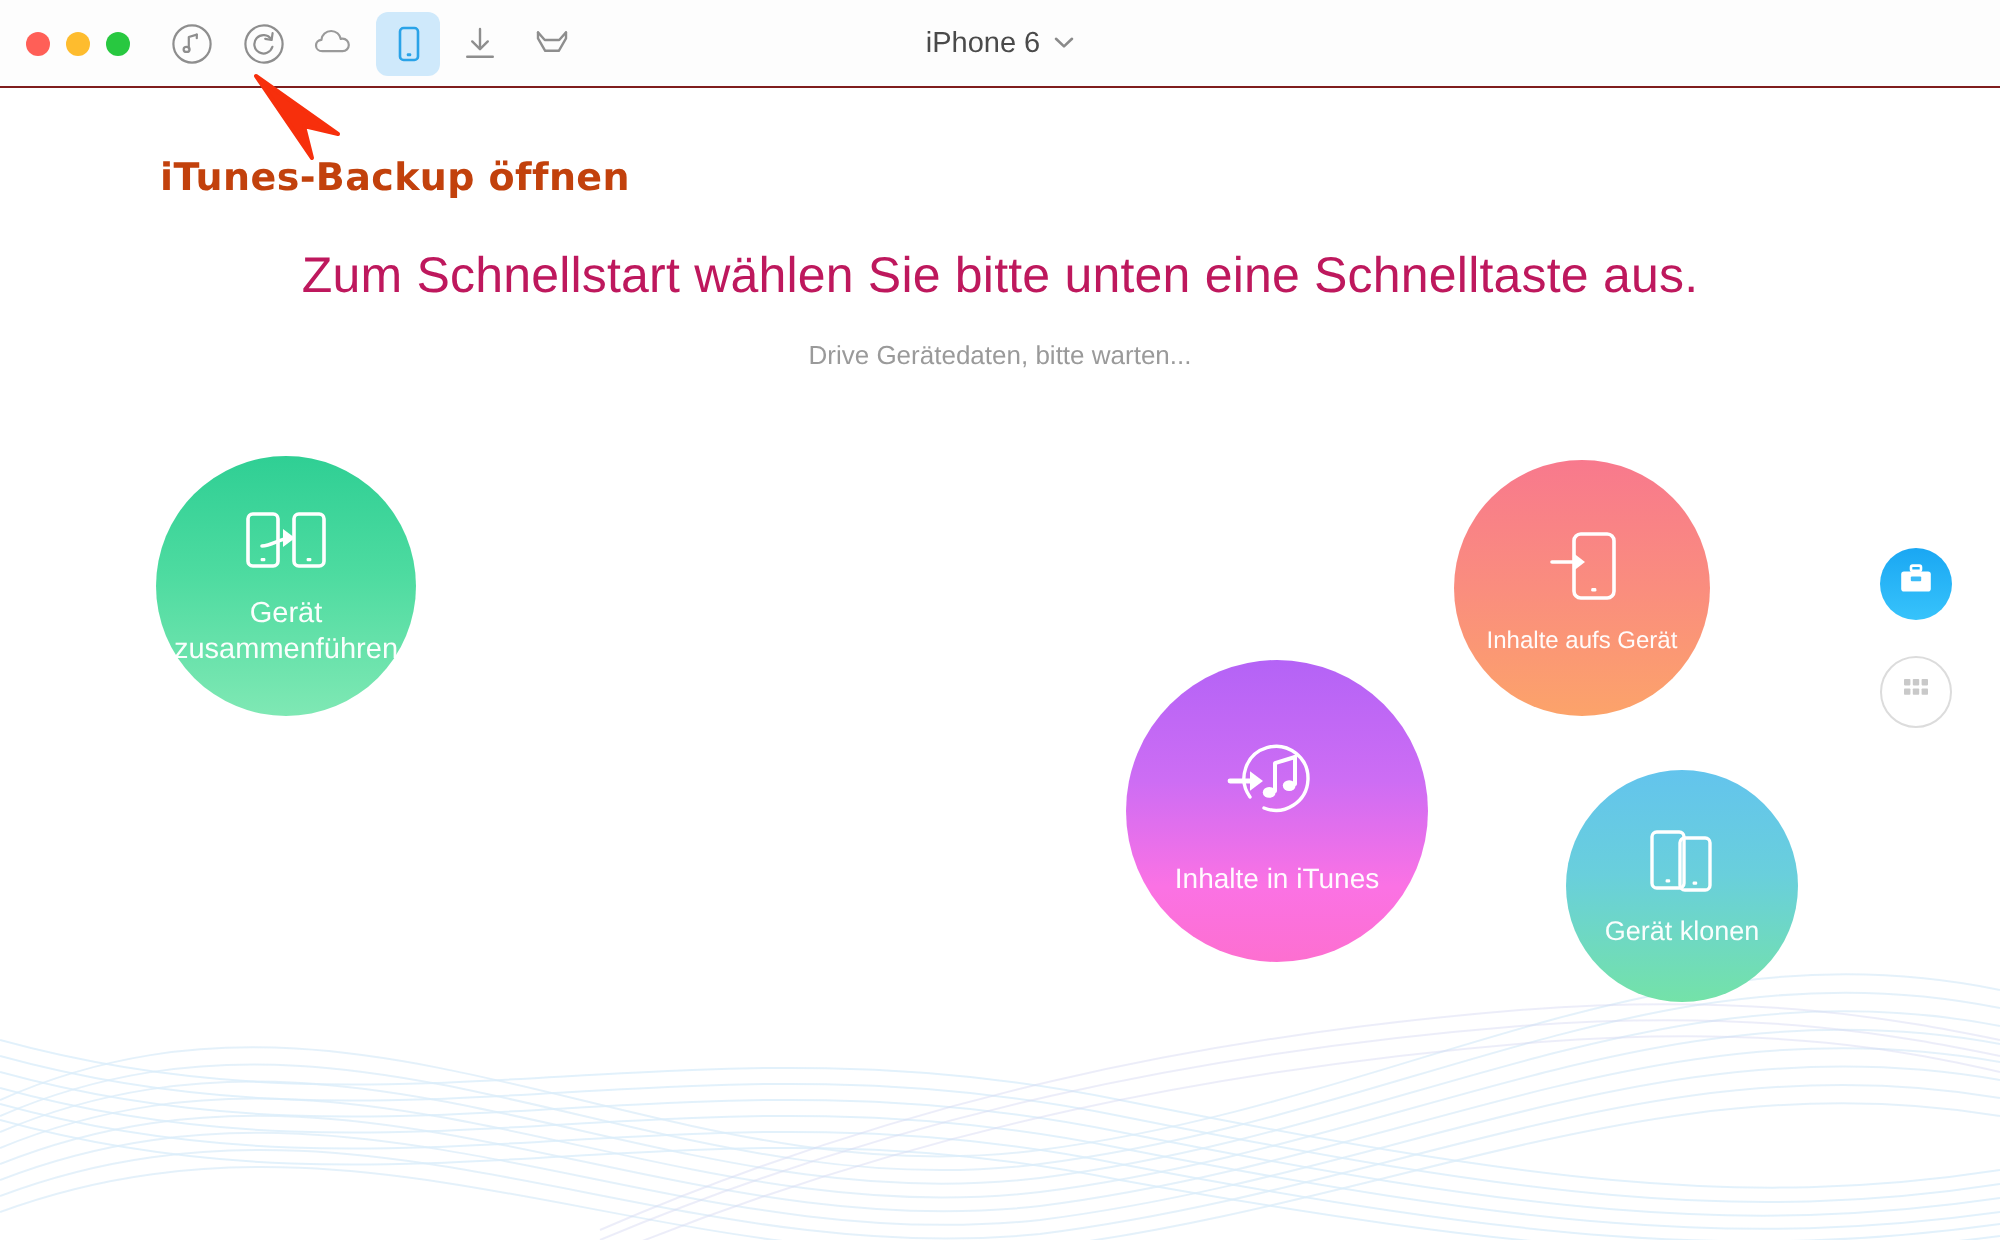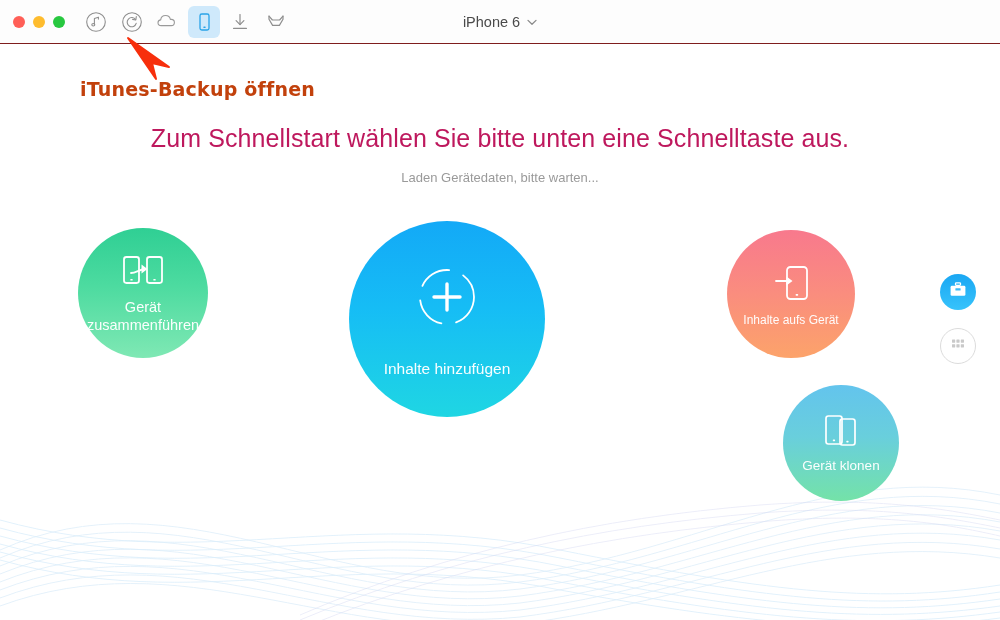--- a/index.html
+++ b/index.html
@@ -279,63 +279,67 @@
   </div>
 
   <svg id="annotation-arrow" width="60" height="52" viewBox="0 0 60 52">
     <g>
       <path d="M2 2 L30 43 L26 27 L43 31 Z" fill="#f72f0c" stroke="#f72f0c" stroke-width="2" stroke-linejoin="round"></path>
     </g>
   </svg>
   <div id="annotation-text">iTunes-Backup öffnen</div>
 
   <div id="headline">Zum Schnellstart wählen Sie bitte unten eine Schnelltaste aus.</div>
-  <div id="subline">Laden Gerätedaten, bitte warten...</div>
+  <div id="subline">Drive Gerätedaten, bitte warten...</div>
 
   <div class="bubble" id="b-merge">
     <span class="b-icon">
       <svg width="46" height="42" viewBox="0 0 46 42" fill="none" stroke="#ffffff" stroke-width="1.8">
         <rect x="4" y="6" width="15" height="26" rx="2.4"></rect>
         <rect x="27" y="6" width="15" height="26" rx="2.4"></rect>
         <rect x="10.3" y="28" width="2.4" height="1.6" rx="0.6" fill="#fff" stroke="none"></rect>
         <rect x="33.3" y="28" width="2.4" height="1.6" rx="0.6" fill="#fff" stroke="none"></rect>
         <path d="M11 22 C16 22 20 18 25.5 18" stroke-linecap="round"></path>
         <path d="M21.5 13.5 L27.5 18 L21.5 22.5 Z" fill="#ffffff" stroke="none"></path>
       </svg>
     </span>
     <span class="b-label">
       <span>Gerät</span><br>
       <span>zusammenführen</span>
     </span>
   </div>
 
-  <div class="bubble" id="b-add">
-    <span class="b-icon">
-      <svg width="74" height="74" viewBox="0 0 74 74" fill="none" stroke="#ffffff" stroke-width="1.8">
-        <circle cx="37" cy="37" r="27" stroke-dasharray="33 15" stroke-linecap="round"></circle>
-        <path d="M37 24 L37 50" stroke-width="3.4" stroke-linecap="round"></path>
-        <path d="M24 37 L50 37" stroke-width="3.4" stroke-linecap="round"></path>
-      </svg>
-    </span>
-    <span class="b-label">Inhalte hinzufügen</span>
-  </div>
 
   <div class="bubble" id="b-todevice">
     <span class="b-icon">
       <svg width="44" height="44" viewBox="0 0 44 44" fill="none" stroke="#ffffff" stroke-width="1.8">
         <rect x="18" y="6" width="20" height="32" rx="3.4"></rect>
         <rect x="26.6" y="33" width="2.6" height="1.8" rx="0.7" fill="#fff" stroke="none"></rect>
         <path d="M7 20 L21 20" stroke-linecap="round"></path>
         <path d="M17.5 15.4 L23.5 20 L17.5 24.6 Z" fill="#ffffff" stroke="none"></path>
       </svg>
     </span>
     <span class="b-label">Inhalte aufs Gerät</span>
   </div>
 
 
+  <div class="bubble" id="b-itunes">
+    <span class="b-icon">
+      <svg width="56" height="56" viewBox="0 0 56 56" fill="none" stroke="#ffffff" stroke-width="1.7">
+        <path d="M14 35.5 A16 16 0 1 1 21 41" stroke-linecap="round"></path>
+        <path d="M4 27.5 L17 27.5" stroke-width="2.4" stroke-linecap="round"></path>
+        <path d="M14 22.6 L20.5 27.5 L14 32.4 Z" fill="#ffffff" stroke="none"></path>
+        <path d="M36.5 15.5 L26.5 18.6 L26.5 32.5" stroke-width="2" stroke-linecap="round" stroke-linejoin="round"></path>
+        <path d="M36.5 15.5 L36.5 29" stroke-width="2" stroke-linecap="round"></path>
+        <ellipse cx="23.6" cy="33.2" rx="3.2" ry="2.7" fill="#ffffff" stroke="none"></ellipse>
+        <ellipse cx="33.6" cy="29.8" rx="3.2" ry="2.7" fill="#ffffff" stroke="none"></ellipse>
+      </svg>
+    </span>
+    <span class="b-label">Inhalte in iTunes</span>
+  </div>
 
 
   <div class="bubble" id="b-clone">
     <span class="b-icon">
       <svg width="40" height="40" viewBox="0 0 40 40" fill="none" stroke="#ffffff" stroke-width="1.7">
         <rect x="5" y="4" width="16" height="28" rx="2.4"></rect>
         <rect x="19" y="7" width="15" height="26" rx="2.4"></rect>
         <rect x="11.8" y="27.6" width="2.3" height="1.6" rx="0.6" fill="#fff" stroke="none"></rect>
         <rect x="25.3" y="28.8" width="2.3" height="1.6" rx="0.6" fill="#fff" stroke="none"></rect>
       </svg>

